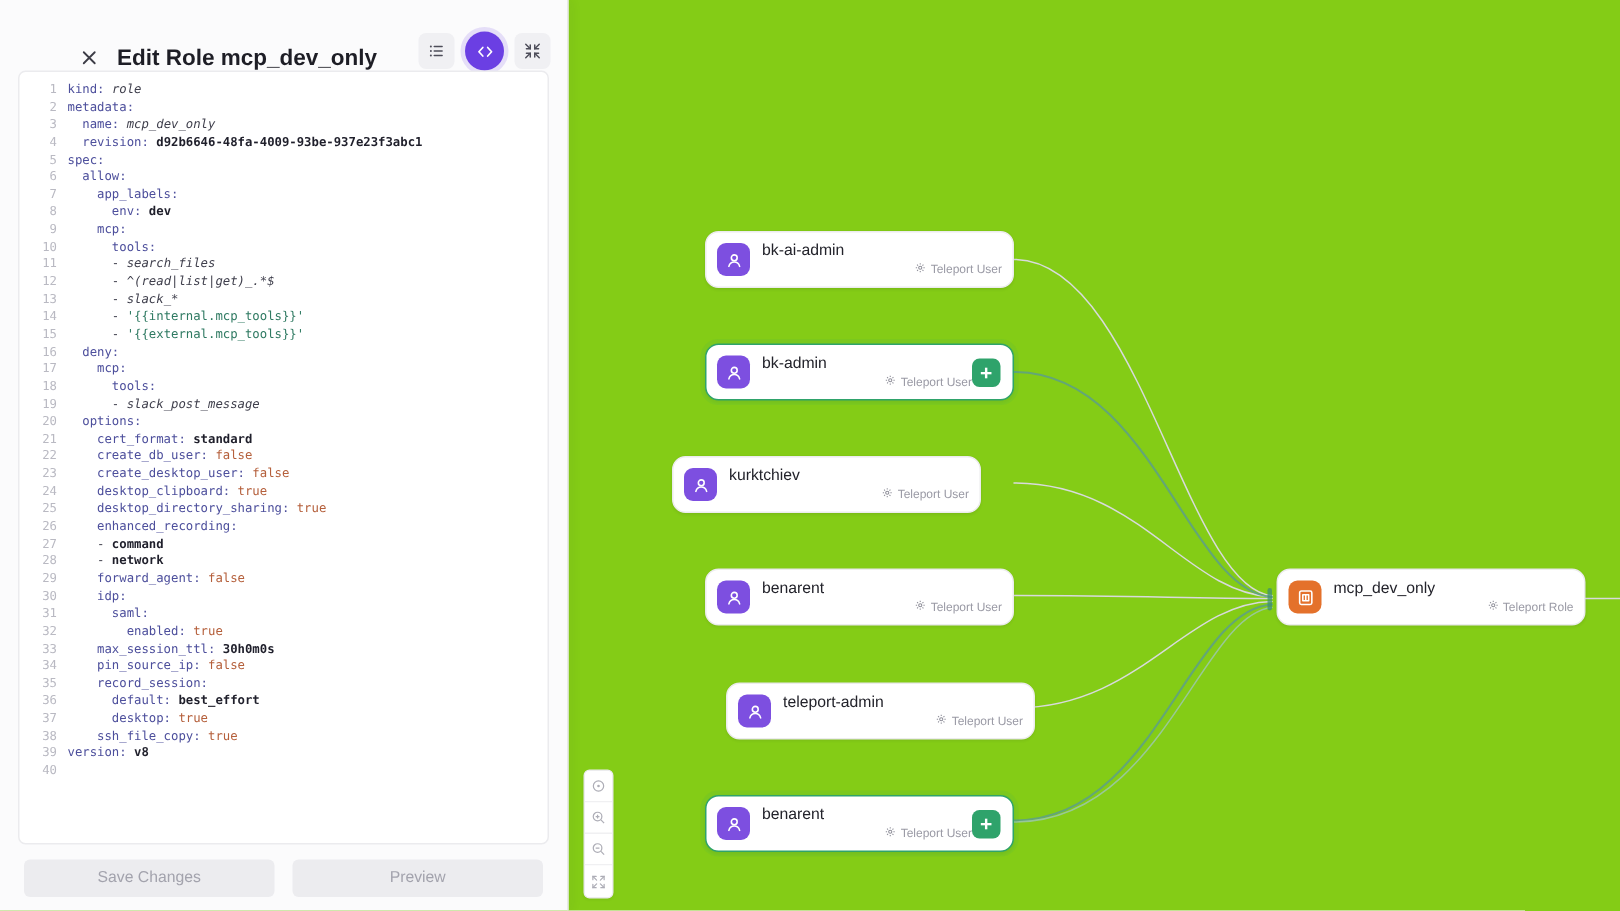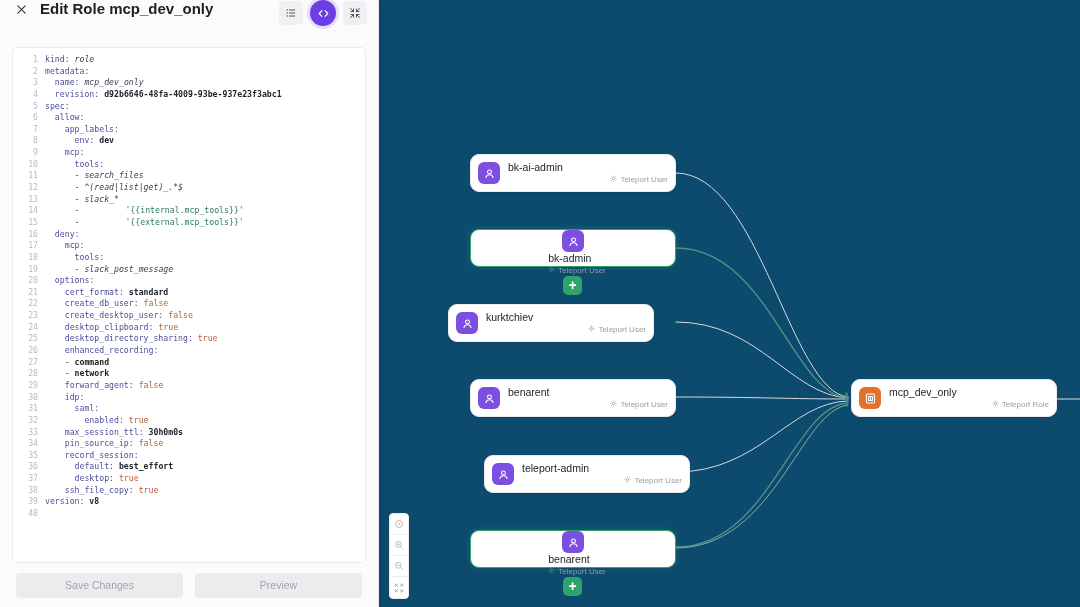--- a/index.html
+++ b/index.html
@@ -9,38 +9,37 @@
     overflow: hidden;
     background: #f5f5f7;
     font-family: "Liberation Sans", sans-serif;
   }
 
   #app { position: relative; width: 1080px; height: 607px; }
 
   
   #canvas {
     position: absolute; left: 0; top: 0; width: 1080px; height: 607px;
-    background: #0c4a6e;
+    background: #84cc16;
   }
   #edges { position: absolute; left: 0; top: 0; }
 
   .node {
     position: absolute;
     width: 206px; height: 38px;
     background: #ffffff;
     border-radius: 9px;
     border: 1px solid #ececed;
     box-shadow: 0 1px 2px rgba(20,20,40,.07), 0 0 0 0.5px rgba(0,0,0,.01);
     display: flex; align-items: center;
     padding: 0 7px;
   }
   .node.highlight {
     border: 1.5px solid #2fa36b;
     box-shadow: 0 0 0 3px rgba(47,163,107,.10), 0 1px 2px rgba(20,20,40,.06);
-    flex-direction: column;
   }
   .node-icon {
     width: 22px; height: 22px; border-radius: 6px;
     background: #7d4fe0;
     display: flex; align-items: center; justify-content: center;
     flex: 0 0 auto;
   }
   .node-icon.role { background: #e4712b; }
   .node-text { margin-left: 8px; min-width: 0; flex: 1 1 auto; }
   .node-title {
@@ -82,23 +81,24 @@
   #panel {
     position: absolute; left: 0; top: 0;
     width: 379px; height: 607px;
     background: #fbfbfc;
     border-right: 1px solid #e8e8ea;
     box-shadow: 2px 0 7px rgba(30,30,60,.05);
     display: flex; flex-direction: column;
   }
   #panel-header {
     height: 47px; flex: 0 0 auto;
-    display: flex; align-items: flex-start;
+    display: flex; align-items: flex-end;
     padding: 0 11px 0 12px;
     background: #fbfbfc;
+    margin-left: 38px;
   }
   #close-btn {
     width: 18px; height: 18px; flex: 0 0 auto;
     display: flex; align-items: center; justify-content: center;
     color: #4a4a55;
   }
   #panel-title {
     margin-left: 10px;
     font-size: 15px; font-weight: bold; color: #1e1e26;
     white-space: nowrap;
@@ -136,21 +136,21 @@
   }
   .code-line { display: flex; white-space: pre; height: 11.65px; }
   .ln {
     width: 32px; flex: 0 0 32px; text-align: right;
     color: #b9b9c2; padding-right: 7px; user-select: none;
   }
   .code { color: #3f3f4c; }
 
   .k  { color: #4d4f9c; }   
   .d  { color: #3d3d4a; }   
-  .s  { color: #2f7a62; margin-left: 41px; }   
+  .s  { color: #2f7a62; }   
   .b  { color: #1f1f2b; font-weight: bold; } 
   .bo { color: #b5603c; }   
   .pl { color: #3f3f4c; font-style: italic; }   
 
   
   #panel-footer {
     flex: 0 0 auto; height: 44px;
     display: flex; align-items: center; gap: 12px;
     padding: 0 16px;
   }

